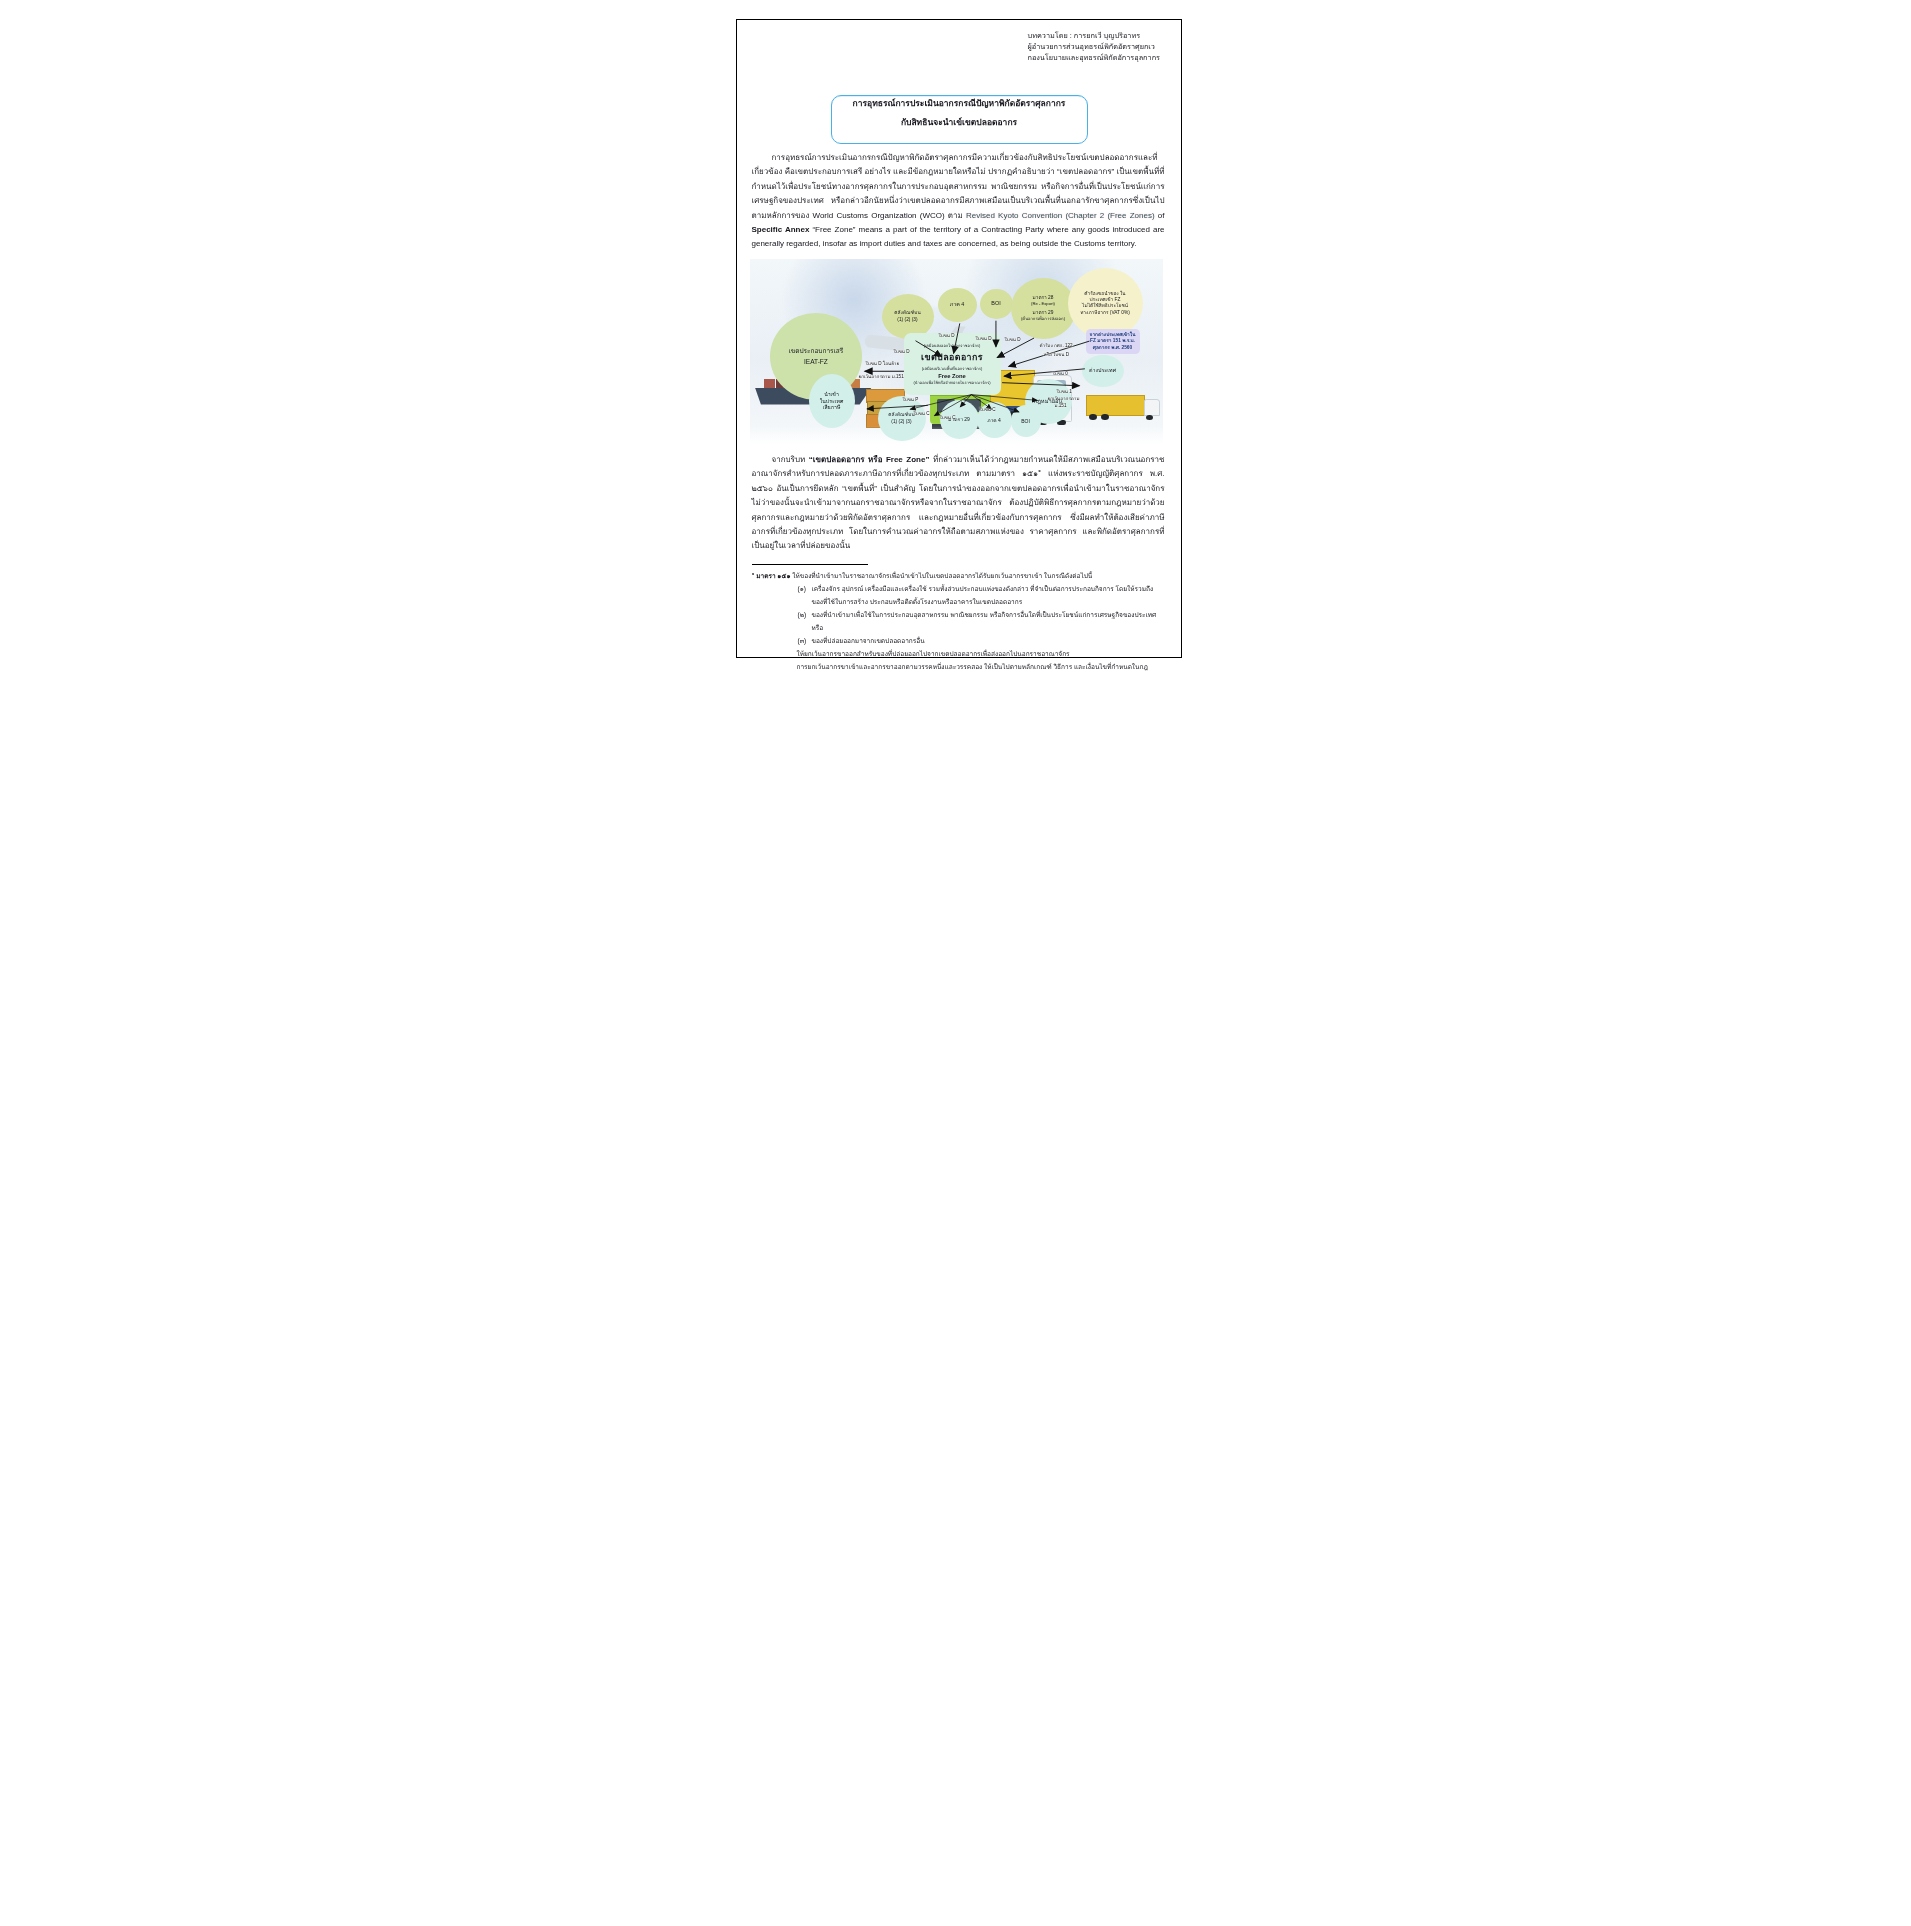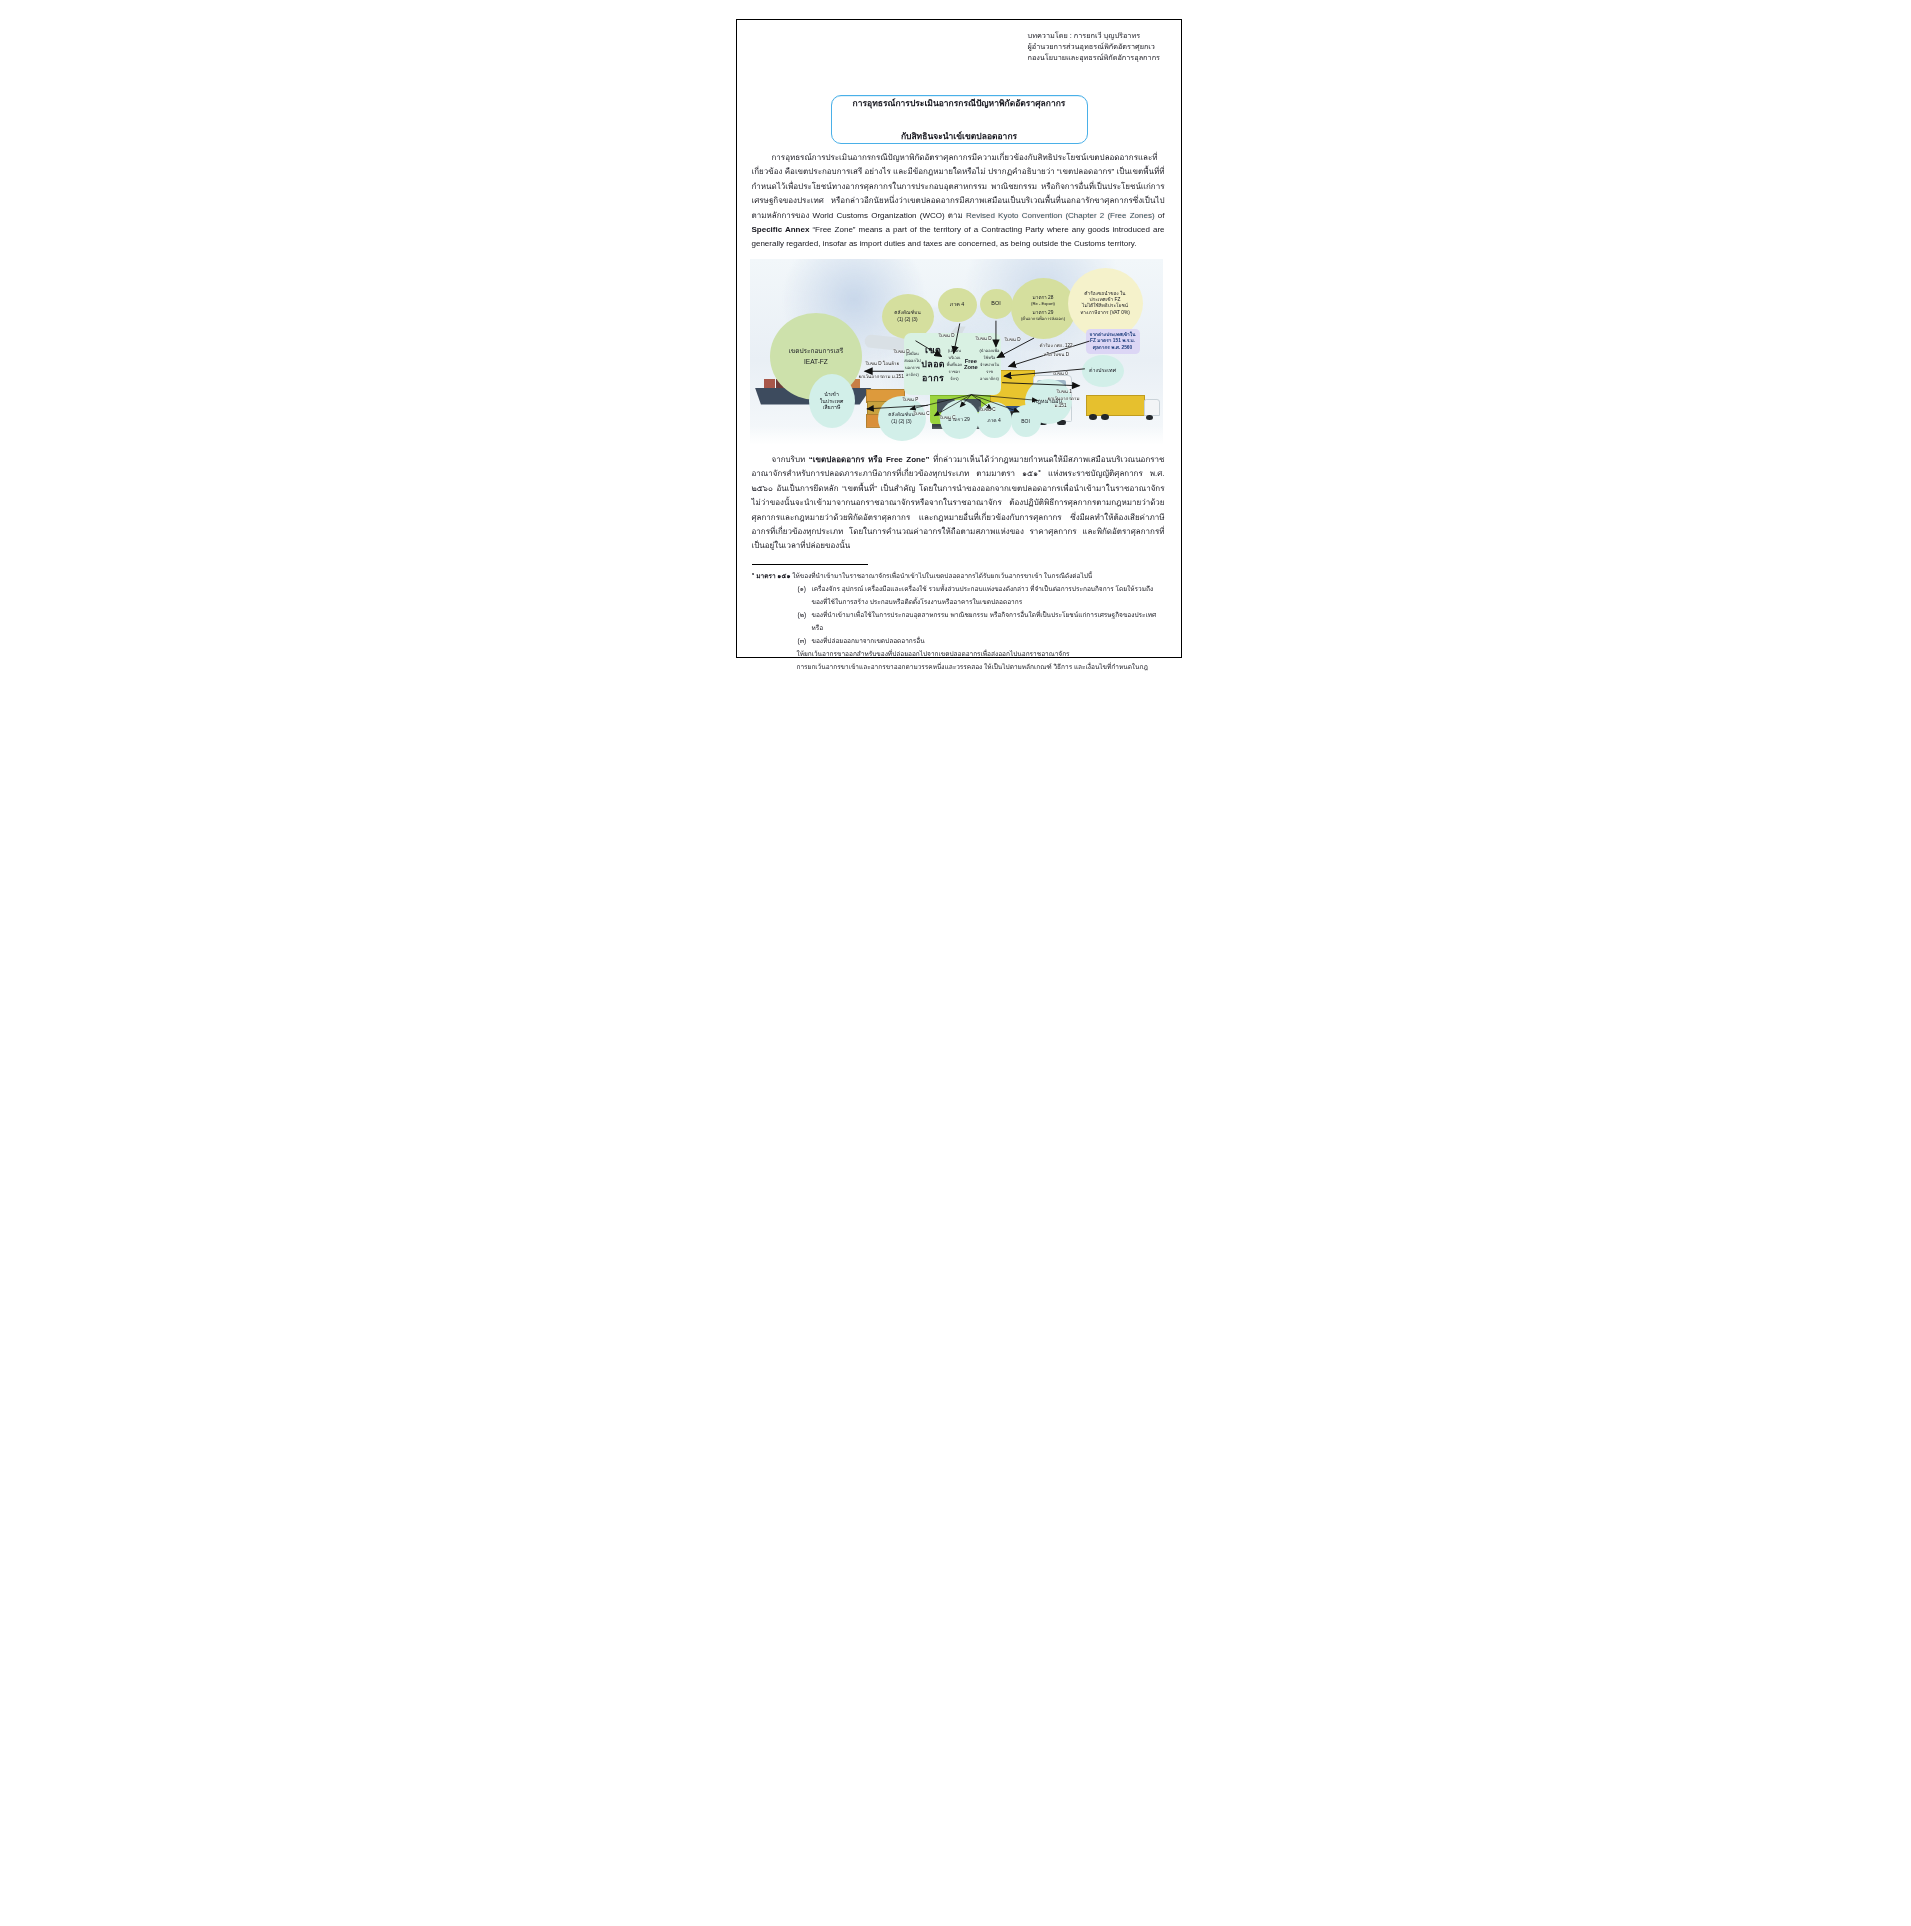--- a/index.html
+++ b/index.html
@@ -7,21 +7,21 @@
         font-family:"Liberation Sans","DejaVu Sans",sans-serif;color:#15151d;}
   
   .frame{position:absolute;left:19px;top:19px;width:444px;height:637px;
          border-top:1.9px solid #000;border-bottom:1.9px solid #000;
          border-left:0.8px solid #000;border-right:0.8px solid #000;background:#fff;}
   
   .hdr{position:absolute;left:311px;top:31px;font-size:7.3px;line-height:10.8px;}
   
   .titlebox{position:absolute;left:114px;top:95px;width:255px;height:47px;
             border:1.2px solid #4ab0e8;border-radius:10px;display:flex;flex-direction:column;
-            align-items:center;justify-content:space-between;gap:4.6px;background:#fff;
+            align-items:center;justify-content:flex-start;gap:4.6px;background:#fff;
             box-shadow:0 0.4px 0 #bfe4f7 inset;}
   .titlebox .t{font-size:8.5px;font-weight:700;}
   
   .para{position:absolute;left:35px;width:413px;text-align:justify;font-size:8px;line-height:14.4px;}
   .para .indent{display:inline-block;width:20px;}
   .kyoto{color:#2f565c;text-shadow:0 0 1.9px rgba(255,160,175,.55);}
   .bold{font-weight:700;}
   sup.fn-ref{font-size:4.6px;vertical-align:super;line-height:0;}
   
   .fnrule{position:absolute;left:35px;top:564px;width:116px;height:1.2px;background:#000;}
@@ -33,21 +33,21 @@
   .diagram{position:absolute;left:33px;top:259px;width:413px;height:185px;overflow:hidden;
            background:linear-gradient(180deg,#f2f7fa 0%,#e9eff5 55%,#f6f9fb 100%);}
   .blob{position:absolute;border-radius:50%;filter:blur(0.8px);}
   .bubble{position:absolute;border-radius:50%;display:flex;flex-direction:column;align-items:center;
           justify-content:center;text-align:center;z-index:3;font-size:4.8px;line-height:1.3;}
   .olive{background:#d5df9e;}
   .paleyellow{background:#f5f2cb;}
   .lgreen{background:#cde1ab;}
   .teal{background:#d2efe9;}
   .fzbox{position:absolute;left:154px;top:74px;width:97px;height:62px;background:#d9f1e3;
-         border-radius:7px;display:flex;align-items:center;justify-content:center;
+         border-radius:7px;display:flex;flex-direction:column;align-items:center;justify-content:center;
          text-align:center;z-index:3;gap:0.8px;}
   .fzbox .small{font-size:4px;}
   .fzbox .big{font-size:8.9px;font-weight:700;letter-spacing:0.4px;}
   .fzbox .en{font-size:5.8px;font-weight:700;}
   .lawbox{position:absolute;left:336px;top:70px;width:54px;height:25px;background:#dcd6f5;border-radius:4.6px;
           display:flex;flex-direction:column;align-items:center;justify-content:center;text-align:center;
           font-size:4.8px;font-weight:700;color:#1d3d7c;z-index:3;line-height:1.3;}
   .dlabel{position:absolute;font-size:4.6px;white-space:nowrap;z-index:5;color:#0c0c0c;
           text-shadow:0 0 1.5px #fff,0 0 1.5px #fff,0 0 1.5px #fff;}
   .arrows{position:absolute;left:0;top:0;width:413px;height:185px;z-index:4;pointer-events:none;}

